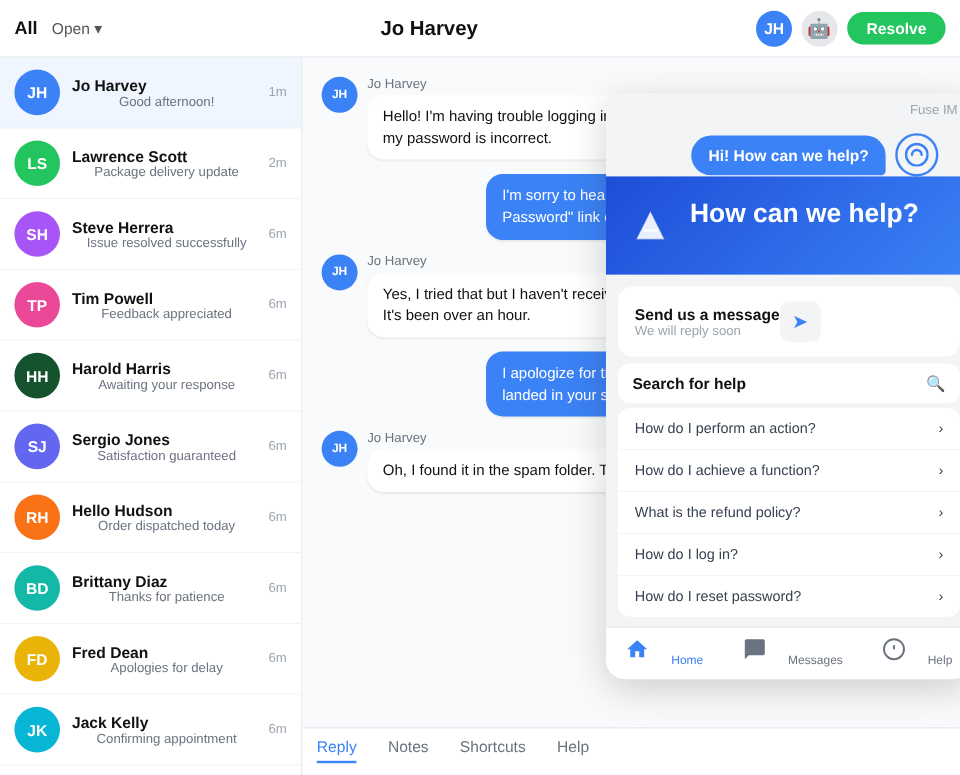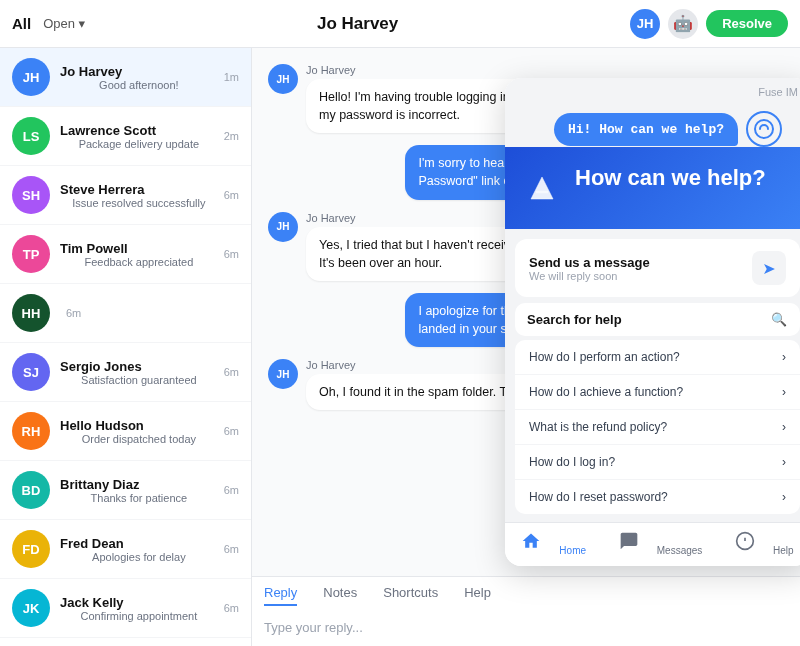--- a/index.html
+++ b/index.html
@@ -265,21 +265,20 @@
       margin-bottom: 3px;
       text-align: right;
     }
     .widget-bubble {
       background: #3b82f6;
       color: #fff;
       font-size: 13px;
       font-weight: 600;
       padding: 9px 14px;
       border-radius: 18px 18px 4px 18px;
-      font-family: Liberation Mono, monospace;
     }
     .widget-logo-circle {
       width: 36px;
       height: 36px;
       border-radius: 50%;
       border: 2px solid #3b82f6;
       display: flex;
       align-items: center;
       justify-content: center;
       font-size: 16px;
@@ -317,22 +316,21 @@
       padding: 0;
       flex: 1;
     }
     .widget-send-card {
       background: #fff;
       margin: 10px 10px 6px;
       border-radius: 12px;
       padding: 12px 14px;
       display: flex;
       align-items: center;
-      justify-content: space-between;
-      gap: 43px;
+      justify-content: flex-start;
     }
     .widget-send-text .title {
       font-size: 13px;
       font-weight: 600;
       color: #111;
     }
     .widget-send-text .sub {
       font-size: 11px;
       color: #9ca3af;
     }
@@ -476,20 +474,24 @@
       <div class="contact-item">
     <div class="contact-avatar av-pink">TP</div>
     <div class="contact-info">
       <div class="contact-name">Tim Powell</div>
       <div class="contact-preview">Feedback appreciated</div>
     </div>
     <div class="contact-time">6m</div>
   </div>
       <div class="contact-item">
     <div class="contact-avatar av-red">HH</div>
+    <div class="contact-info">
+      <div class="contact-name">Harold Harris</div>
+      <div class="contact-preview">Awaiting your response</div>
+    </div>
     <div class="contact-time">6m</div>
   </div>
       <div class="contact-item">
     <div class="contact-avatar av-indigo">SJ</div>
     <div class="contact-info">
       <div class="contact-name">Sergio Jones</div>
       <div class="contact-preview">Satisfaction guaranteed</div>
     </div>
     <div class="contact-time">6m</div>
   </div>
@@ -566,21 +568,20 @@
   </div>
       </div>
 
     <div class="reply-toolbar">
       <div class="reply-tabs" id="reply-tabs">
           <div class="reply-tab active">Reply</div>
           <div class="reply-tab">Notes</div>
           <div class="reply-tab">Shortcuts</div>
           <div class="reply-tab">Help</div>
         </div>
-      <div class="reply-input">Type your reply...</div>
     </div>
 
     <div class="widget-overlay">
 
       <div style="background:#f3f4f6; padding:8px 12px 0;">
         <div class="widget-fuse-label">Fuse IM</div>
         <div class="widget-chat-row">
           <div style="display:flex;flex-direction:column;align-items:flex-end;gap:4px;">
             <div class="widget-bubble">Hi! How can we help?</div>
           </div>

